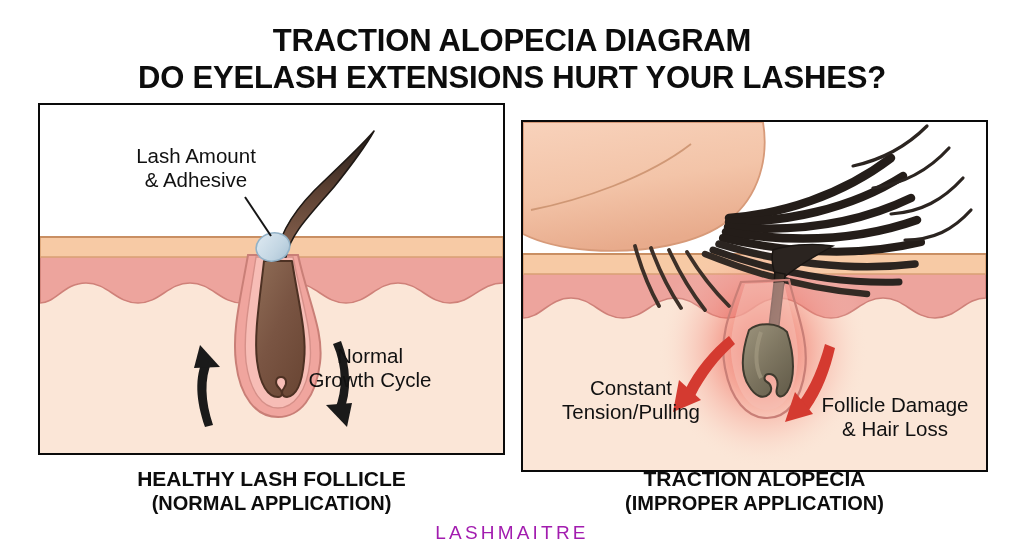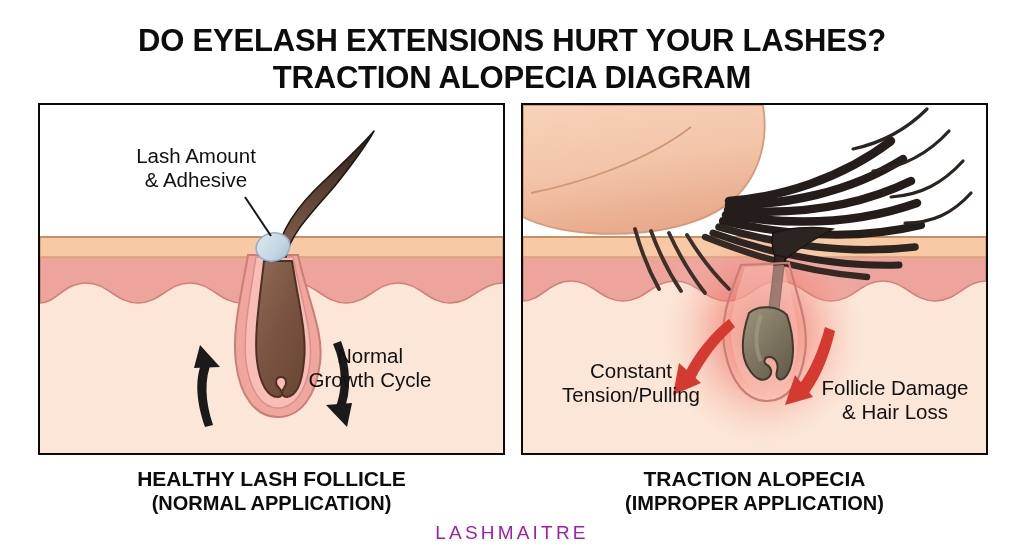--- a/index.html
+++ b/index.html
@@ -46,21 +46,21 @@
     top: 103px;
     width: 467px;
     height: 352px;
     border: 2px solid #0a0a0a;
     background: #ffffff;
     overflow: hidden;
     box-sizing: border-box;
     text-decoration: underline;
   }
   #panel-left  { left: 38px; }
-  #panel-right { left: 521px; }
+  #panel-right { left: 521px; margin-top: 17px; }
 
   .panel svg {
     display: block;
     width: 100%;
     height: 100%;
   }
 
   
   .caption {
     position: absolute;
@@ -97,22 +97,22 @@
     color: #a21caf;
     font-weight: 400;
   }
 </style>
 </head>
 <body>
 
 <div class="canvas">
 
   <div class="title-block">
+    <div class="title-line">TRACTION ALOPECIA DIAGRAM</div>
     <div class="title-line">DO EYELASH EXTENSIONS HURT YOUR LASHES?</div>
-    <div class="title-line">TRACTION ALOPECIA DIAGRAM</div>
   </div>
 
   <div class="panel" id="panel-left">
     <svg viewBox="0 0 463 348" preserveAspectRatio="none">
       <defs>
         <linearGradient id="hairGradL" x1="0" y1="0" x2="0" y2="1">
           <stop offset="0%" stop-color="#241d19"></stop>
           <stop offset="45%" stop-color="#5a3f31"></stop>
           <stop offset="100%" stop-color="#8a6450"></stop>
         </linearGradient>

